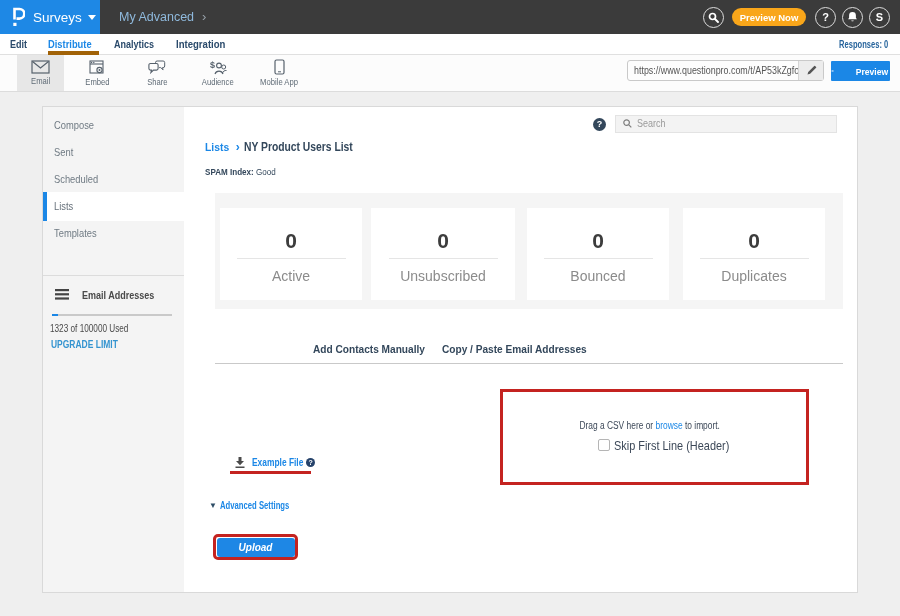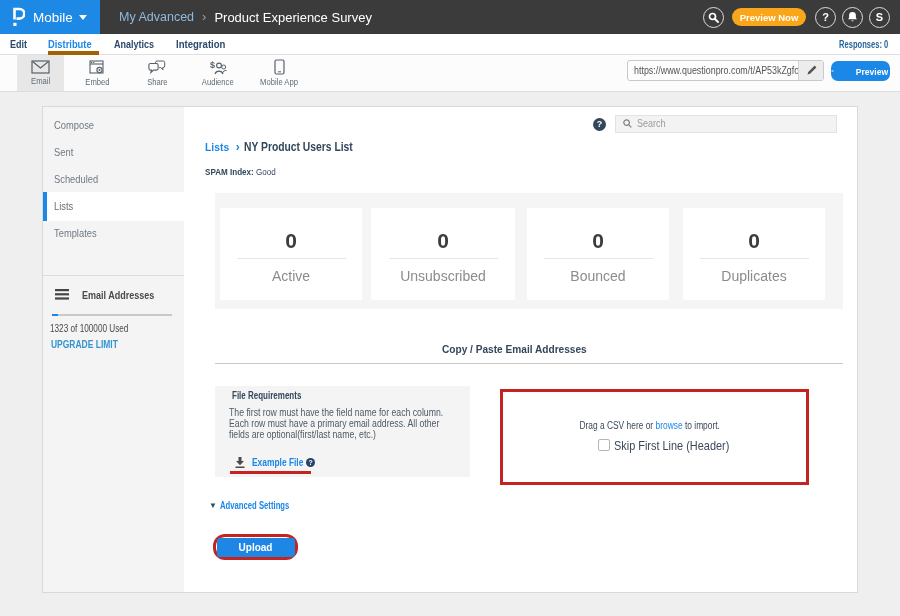--- a/index.html
+++ b/index.html
@@ -25,21 +25,21 @@
   .responses { position:absolute; right:12px; top:0; height:21px; line-height:21px; font-size:11px; color:#27649c; }
   .cxr { display:inline-block; transform:scaleX(var(--s,.85)); transform-origin:100% 50%; white-space:nowrap; }
 
   
   .toolbar { left:0; top:55px; width:900px; height:37px; background:#fcfcfc; border-bottom:1px solid #dcdcdc; }
   .ttab { position:absolute; top:0; height:36px; display:flex; flex-direction:column; align-items:center; justify-content:center; color:#5f6b76; }
   .ttab .lbl { font-size:8.5px; margin-top:2px; }
   .ttab.sel { background:#e7e7e7; }
   .urlbox { position:absolute; left:627px; top:5px; width:197px; height:21px; background:#fdfdfd; border:1px solid #c9c9c9; border-radius:3px; font-size:10px; color:#555; display:flex; align-items:center; }
   .urlbox .seg { position:absolute; right:0; top:0; height:19px; width:25px; background:#ececec; border-left:1px solid #d5d5d5; display:flex; align-items:center; justify-content:center; }
-  .previewbtn { position:absolute; left:831px; top:6px; width:59px; height:20px; background:#1b87e6; border-radius:7px; color:#fff; font-size:9.5px; font-weight:bold; display:flex; align-items:center; justify-content:center; gap:20px; }
+  .previewbtn { position:absolute; left:831px; top:6px; width:59px; height:20px; background:#1b87e6; border-radius:1px; color:#fff; font-size:9.5px; font-weight:bold; display:flex; align-items:center; justify-content:center; gap:20px; }
 
   
   .card { left:42px; top:106px; width:816px; height:487px; background:#fff; border:1px solid #d9d9d9; }
   .sidebar { position:absolute; left:0; top:0; width:141px; height:485px; background:#f4f4f4; }
   .sbitem { position:absolute; left:0; width:141px; height:27px; line-height:27px; padding-left:11px; font-size:11px; color:#6f7a83; }
   .sbitem.active { background:#fff; border-left:4px solid #1b87e6; padding-left:7px; color:#66707a; height:29px; line-height:29px; }
   .sbdivider { position:absolute; left:0; top:168px; width:141px; border-top:1px solid #dcdcdc; }
   .emailadr { position:absolute; left:12px; top:180px; height:15px; font-size:11px; font-weight:bold; color:#4a4a4a; display:flex; align-items:center; }
   .progress { position:absolute; left:9px; top:207px; width:120px; height:2px; background:#c9c9c9; }
   .progress .fill { width:6px; height:2px; background:#1b87e6; }
@@ -74,38 +74,37 @@
   .dragbox { position:absolute; left:457px; top:282px; width:309px; height:96px; border:3px solid #c42320; background:#fff; }
   .dragtxt { position:absolute; left:-5px; top:28px; width:100%; text-align:center; font-size:10px; color:#3c4858; }
   .dragtxt .browse { color:#1b87e6; }
   .skipline { position:absolute; left:95px; top:45.5px; display:flex; align-items:center; font-size:13px; color:#3c4858; }
   .checkbox { width:12px; height:12px; border:1px solid #b5b5b5; border-radius:2px; background:#fff; margin-right:4px; }
 
   .advanced { position:absolute; left:166px; top:391px; height:14px; display:flex; align-items:center; color:#1b87e6; }
   .advanced .tri { font-size:8px; margin-right:3px; color:#2e4d66; }
   .advanced .txt { font-size:10px; font-weight:bold; }
 
-  .uploadwrap { position:absolute; left:170px; top:427px; width:85px; height:26px; border:3px solid #c42320; border-radius:12px; background:#fff; }
+  .uploadwrap { position:absolute; left:170px; top:427px; width:85px; height:26px; border:3px solid #c42320; border-radius:5px; background:#fff;font-style:italic; }
   .uploadbtn { position:absolute; left:0.5px; top:1px; width:78px; height:18.5px; background:#1e87e5; border-radius:3px; color:#fff; font-size:10px; font-weight:bold; display:flex; align-items:center; justify-content:center; }
 </style>
 </head>
 <body>
   <div class="abs topbar"></div>
   <div class="abs logo-area">
     <svg style="margin-left:12px" width="13" height="20" viewBox="0 0 13 20">
       <path d="M2.5 12.5 V2 h5 a4.8 4.8 0 0 1 0 9.6 H4.5" fill="none" stroke="#fff" stroke-width="2.6"></path>
       <rect x="1.3" y="15.8" width="3.2" height="3.2" fill="#fff"></rect>
     </svg>
-    <span style="font-size:13.5px; margin-left:8px;">Mobile</span>
+    <span style="font-size:13.5px; margin-left:8px;">Surveys</span>
     <span style="margin-left:6px; width:0; height:0; border-left:4.5px solid transparent; border-right:4.5px solid transparent; border-top:5px solid #fff;"></span>
   </div>
   <div class="abs crumb">
     <span class="mysurv">My Advanced</span>
     <span class="sep">›</span>
-    <span>Product Experience Survey</span>
   </div>
 
   <div class="tb-circ" style="left:703px;">
     <svg width="11" height="11" viewBox="0 0 11 11">
       <circle cx="4.5" cy="4.5" r="3" fill="none" stroke="#fff" stroke-width="1.7"></circle>
       <line x1="7" y1="7" x2="10" y2="10" stroke="#fff" stroke-width="1.9" stroke-linecap="round"></line>
     </svg>
   </div>
   <div class="upgrade">Preview Now</div>
   <div class="tb-circ" style="left:815px;">?</div>
@@ -236,27 +235,24 @@
         <div class="lab">Bounced</div>
       </div>
       <div class="statcard" style="left:468px;">
         <div class="num">0</div>
         <div class="line"></div>
         <div class="lab">Duplicates</div>
       </div>
     </div>
 
     <div class="tabs">
+      <div class="tab" style="left:98px;"><span class="cx" style="--s:.92">Add Contacts Manually</span></div>
       <div class="tab" style="left:227px;text-align:center;"><span class="cx" style="--s:.92">Copy / Paste Email Addresses</span></div>
     </div>
 
-    <div class="filereq">
-      <div class="t"><span class="cx" style="--s:.8">File Requirements</span></div>
-      <div class="b"><span class="cx" style="--s:.87">The first row must have the field name for each column.<br>Each row must have a primary email address. All other<br>fields are optional(first/last name, etc.)</span></div>
-    </div>
     <div class="examplefile">
       <svg width="10" height="11" viewBox="0 0 10 11">
         <path d="M3.5 0 h3 v4 H9 L5 8.2 1 4 h2.5 z" fill="#4a4a4a"></path>
         <rect x="0.5" y="9.5" width="9" height="1.5" fill="#4a4a4a"></rect>
       </svg>
       <span class="txt cx" style="--s:.8">Example File</span>
       <span class="qmini">?</span>
     </div>
     <div class="redline1"></div>
 

